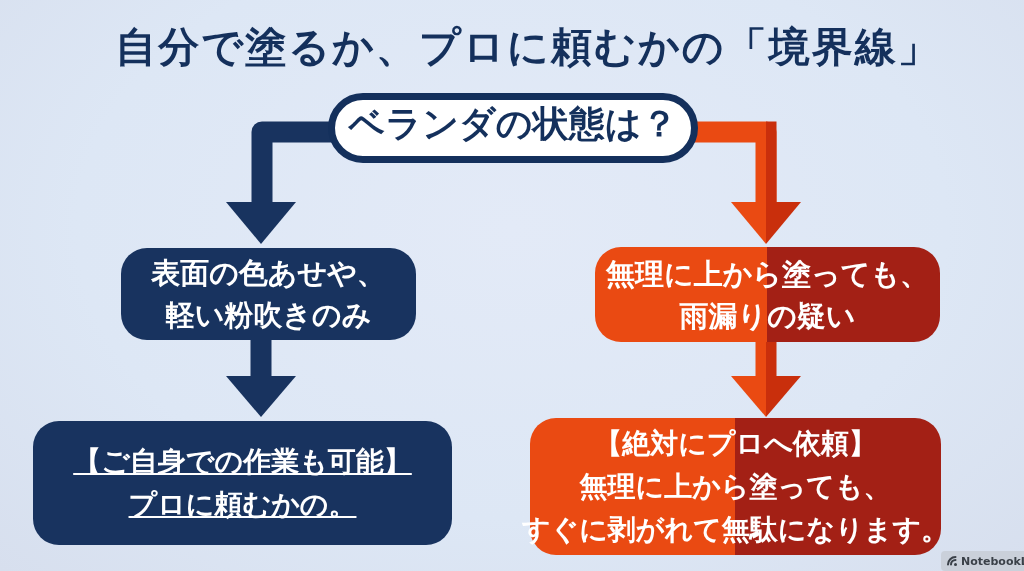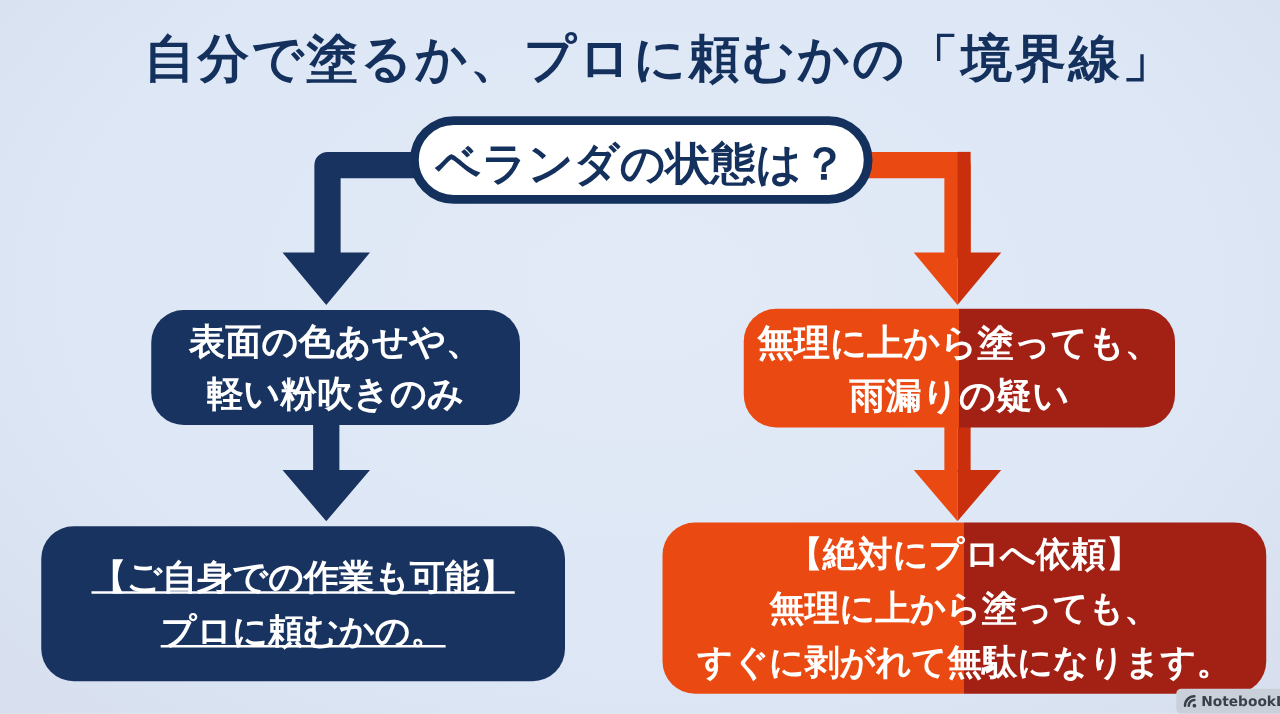--- a/index.html
+++ b/index.html
@@ -15,35 +15,35 @@
   }
   .connectors{position:absolute;left:0;top:0;}
   .navy-stroke{fill:none;stroke:#18335f;stroke-width:21;stroke-linejoin:round;stroke-linecap:butt;}
   .orange-stroke{fill:none;stroke:#ea4a12;stroke-width:21;stroke-linejoin:round;stroke-linecap:butt;}
   .navy-fill{fill:#18335f;}
   .orange-fill{fill:#ea4a12;}
   .shade-fill{fill:#c92f0c;}
   .pill{
     position:absolute;left:328px;top:93px;width:370px;height:70px;box-sizing:border-box;
     background:#ffffff;border:7px solid #14305c;border-radius:40px;
-    display:flex;align-items:flex-end;justify-content:center;
+    display:flex;align-items:flex-start;justify-content:center;
     font-size:36px;font-weight:800;color:#14305c;white-space:nowrap;
   }
   .box{
     position:absolute;border-radius:26px;box-sizing:border-box;
     display:flex;flex-direction:column;align-items:center;justify-content:center;
     color:#ffffff;font-weight:800;text-align:center;white-space:nowrap;
   }
   .box .line{display:block;}
   .navy-box{background:#18335f;}
   .split-box{background:linear-gradient(90deg,#ea4a12 0 50%,#a32015 50% 100%);}
   .b1{left:121px;top:248px;width:295px;height:92px;font-size:29px;line-height:42px;}
   .b3{left:595px;top:247px;width:345px;height:95px;font-size:29px;line-height:42px;}
   .b2{left:33px;top:421px;width:419px;height:124px;font-size:28px;line-height:43px;text-decoration:underline;}
-  .b4{left:530px;top:418px;width:483px;height:137px;font-size:28px;line-height:43px;}
+  .b4{left:530px;top:418px;width:411px;height:137px;font-size:28px;line-height:43px;}
   .watermark{
     position:absolute;left:941px;top:551px;width:83px;height:20px;
     background:#cad0da;border-radius:4px 0 0 4px;
     display:flex;align-items:center;gap:3px;padding-left:5px;box-sizing:border-box;
     font-size:11px;font-weight:600;color:#3a4048;white-space:nowrap;
   }
   .wm-icon{flex:0 0 auto;display:block;}
 </style>
 </head>
 <body>

